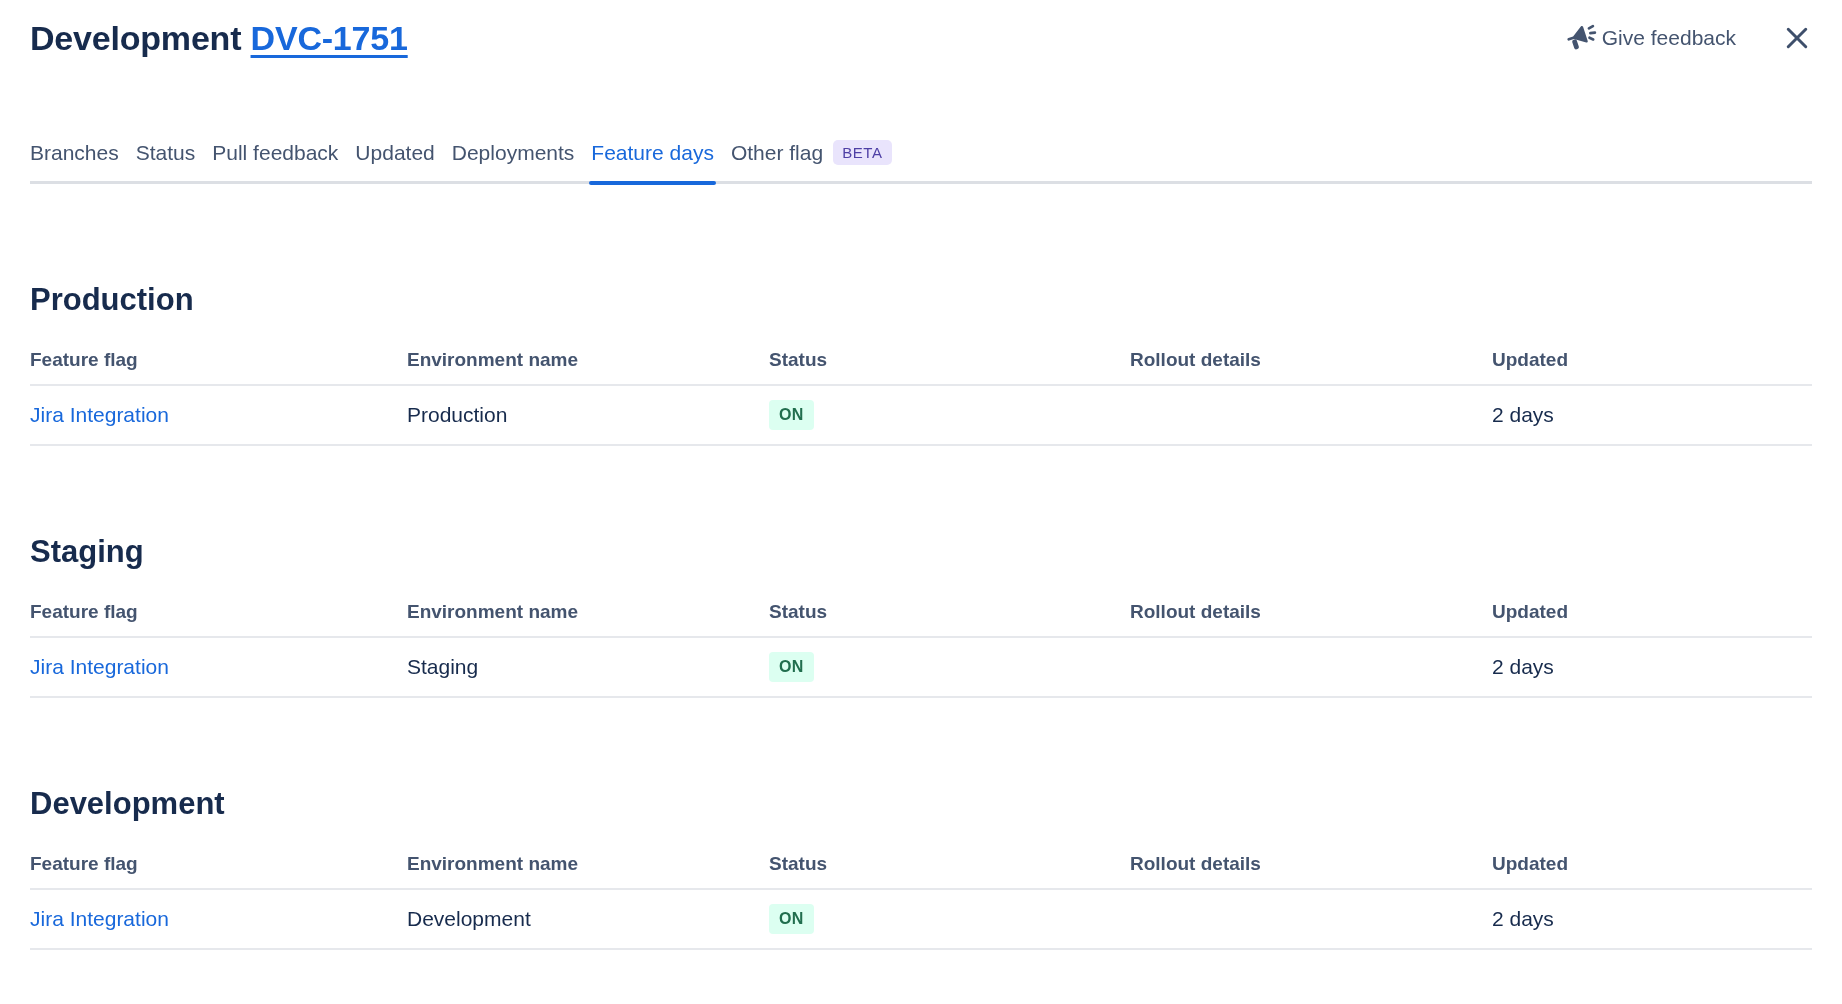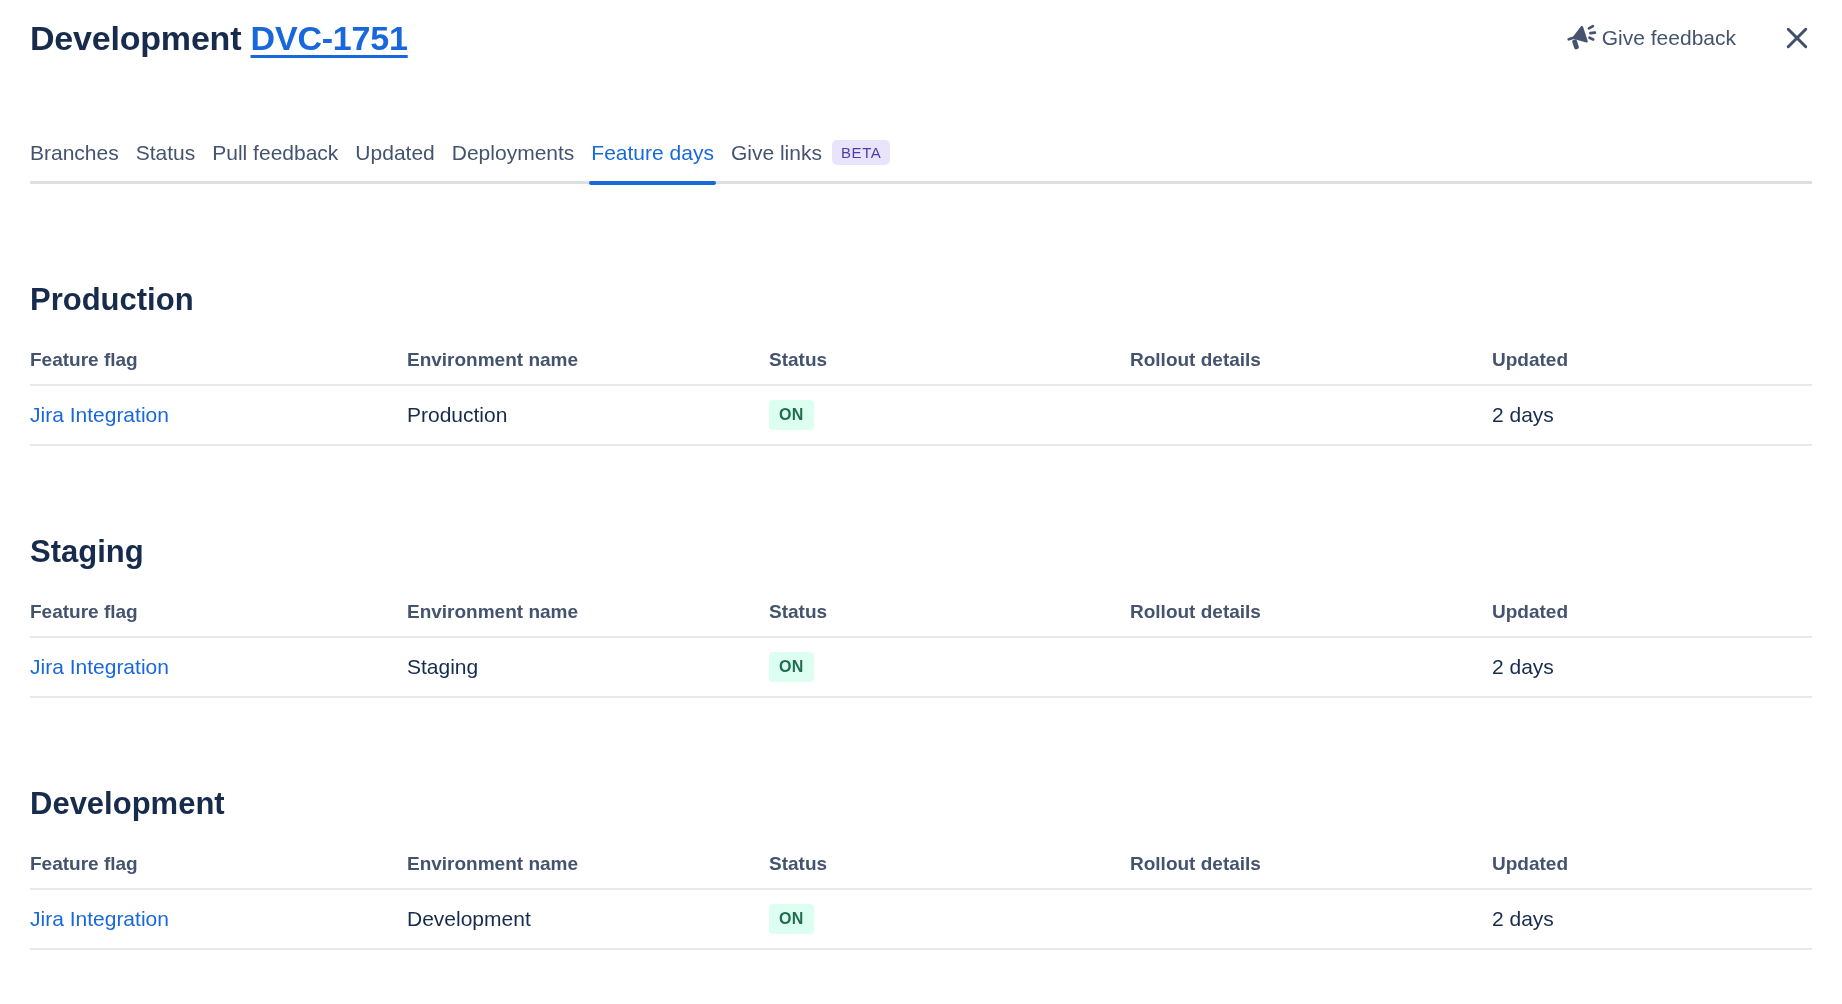--- a/index.html
+++ b/index.html
@@ -115,21 +115,21 @@
     <div class="tab">
         <span>Updated</span>
       </div>
     <div class="tab">
         <span>Deployments</span>
       </div>
     <div class="tab active">
         <span>Feature days</span>
       </div>
     <div class="tab">
-      <span>Give links</span>
+      <span>Other flag</span>
       <span class="beta-badge">BETA</span>
     </div>
   </div>
 
   <div class="section first">
     <div class="section-title">Production</div>
     <div class="grid-row head-row">
       <div class="head-cell">Feature flag</div>
       <div class="head-cell">Environment name</div>
       <div class="head-cell">Status</div>

